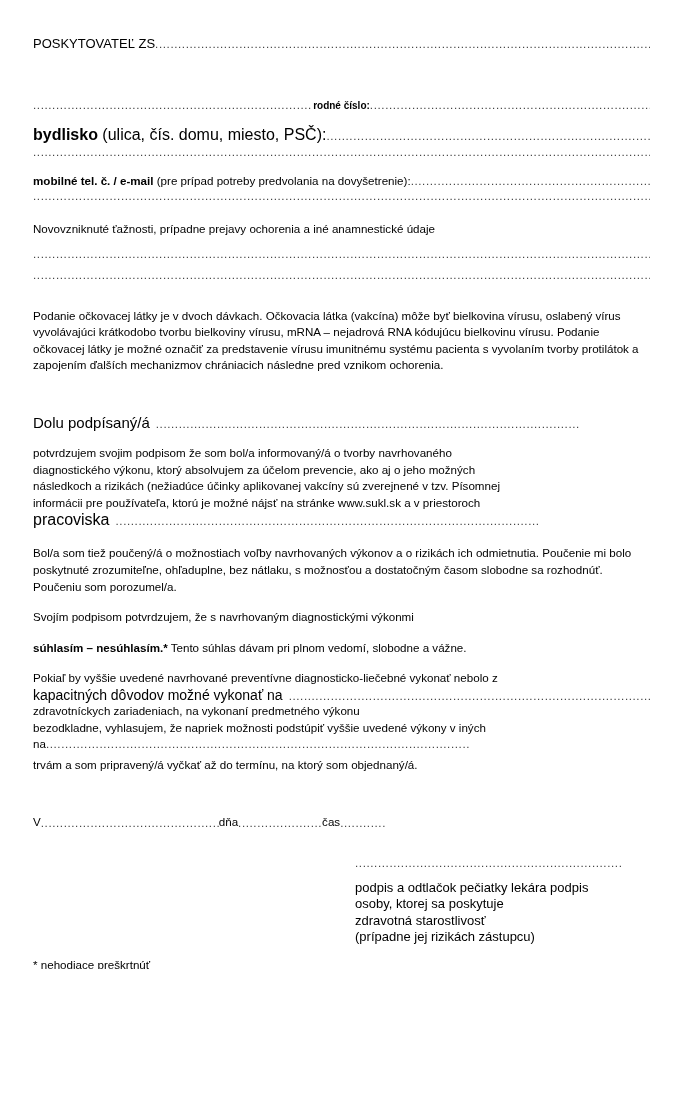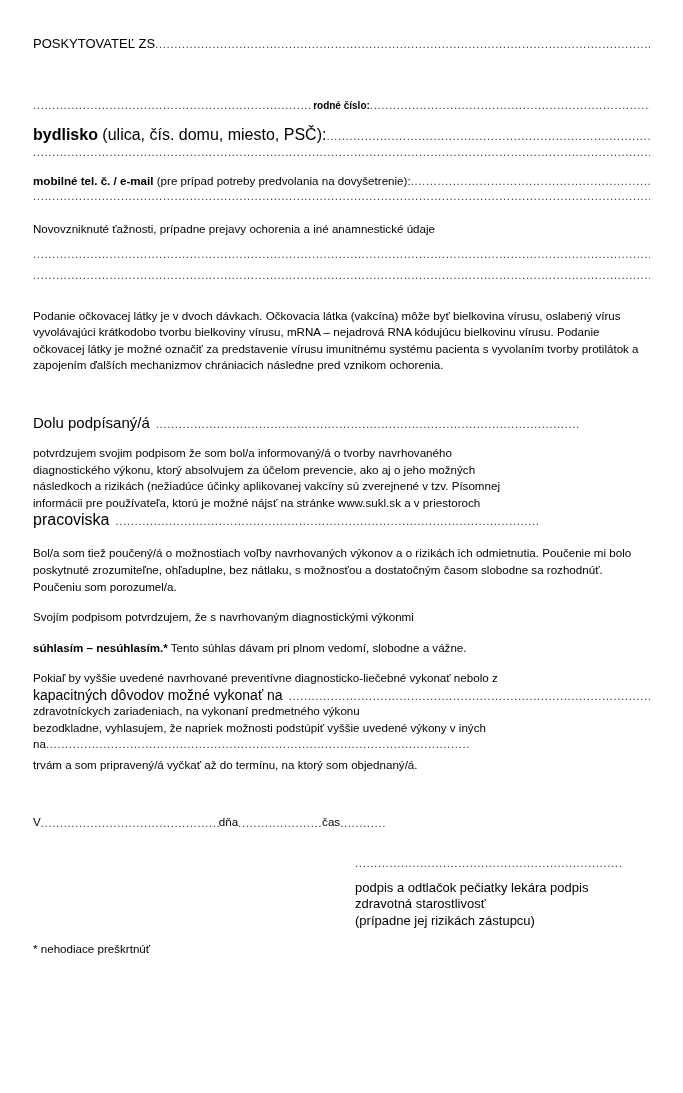--- a/index.html
+++ b/index.html
@@ -223,20 +223,21 @@
   <div class="line">
     <span>V</span><span class="dots" style="width:178px"></span><span>dňa</span><span class="dots" style="width:84px"></span><span>čas</span><span class="dots" style="width:46px"></span>
   </div>
 
   <div class="sp-26"></div>
 
   <div class="sig-block">
     <div class="sig-rule">.........................................................................................</div>
     <div class="sp-10"></div>
     <div class="sig-text">podpis a odtlačok pečiatky lekára podpis</div>
+    <div class="sig-text">osoby, ktorej sa poskytuje</div>
     <div class="sig-text">zdravotná starostlivosť</div>
     <div class="sig-text">(prípadne jej rizikách zástupcu)</div>
   </div>
 
   <div class="sp-12"></div>
 
   <div class="footnote">* nehodiace preškrtnúť</div>
 
 </div>
 

